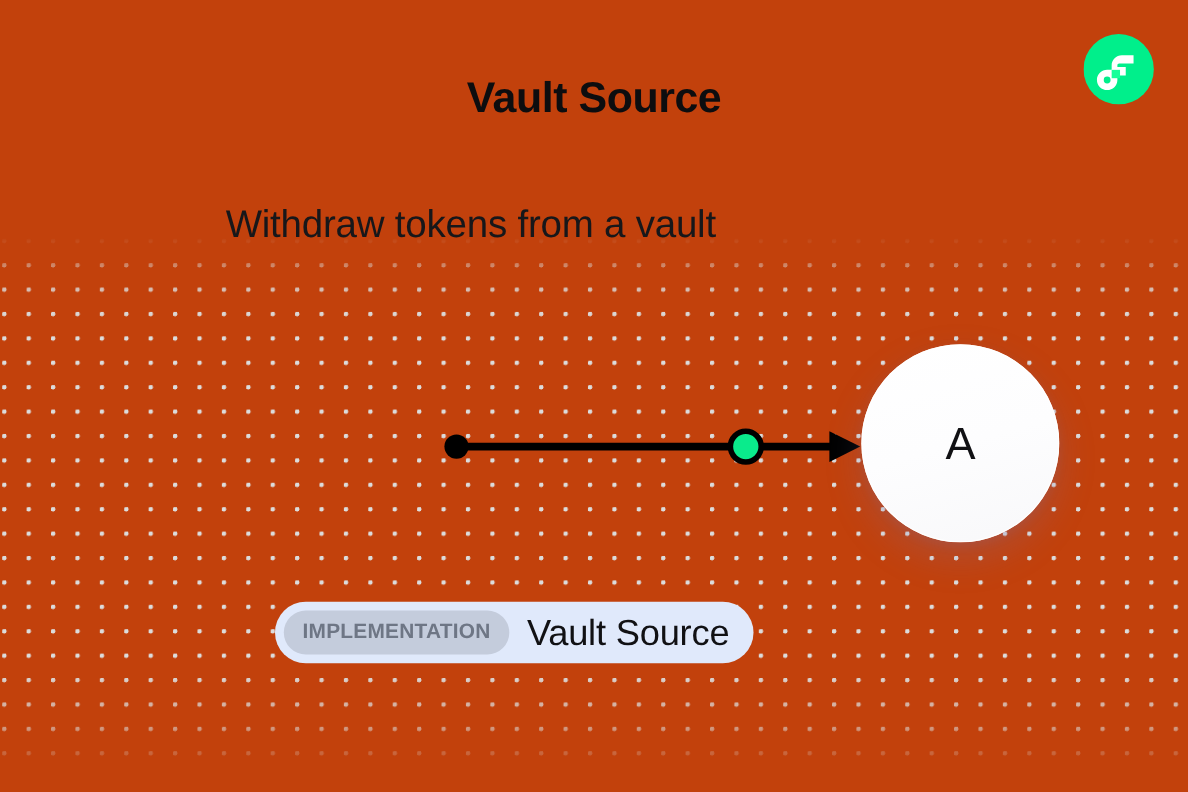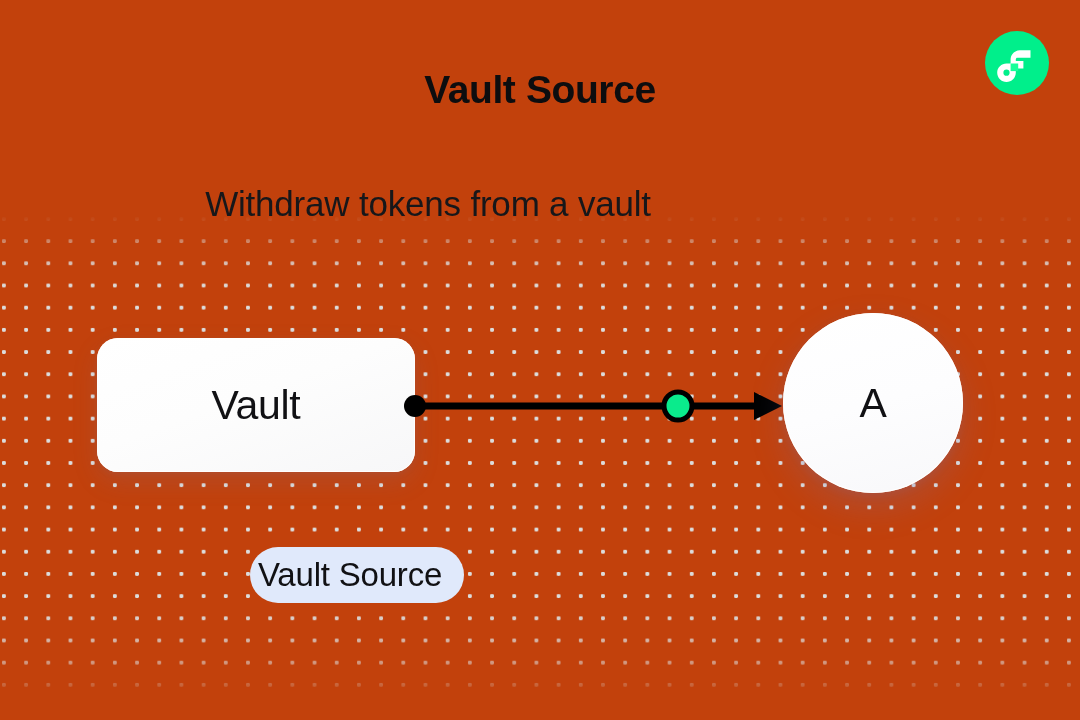--- a/index.html
+++ b/index.html
@@ -197,33 +197,31 @@
       <rect x="25.6" y="32.5" width="7.6" height="7.6" fill="#16ff99"></rect>
       <circle cx="21.5" cy="41.7" r="3.1" fill="#00ef8b"></circle>
     </svg>
   </div>
 
   <div id="page-title">Vault Source</div>
   <div id="page-subtitle">Withdraw tokens from a vault</div>
 
   <div id="diagram">
 
-    <div class="node-vault">
-      <span class="node-vault-label">Vault</span>
-    </div>
 
     <svg id="edge-svg" viewBox="0 0 1080 720">
       <line x1="415" y1="406" x2="757" y2="406" stroke="#000000" stroke-width="7"></line>
       <circle cx="415" cy="406" r="11" fill="#000000"></circle>
       <polygon points="754,392 782,406 754,420" fill="#000000"></polygon>
       <circle cx="678" cy="406" r="14" fill="#0aeb8c" stroke="#000000" stroke-width="5"></circle>
     </svg>
 
     <div class="node-a">
       <span class="node-a-label">A</span>
     </div>
   </div>
 
   <div id="impl-badge">
+    <span id="impl-tag">IMPLEMENTATION</span>
     <span id="impl-name">Vault Source</span>
   </div>
 
 </div>
 
 </body></html>

